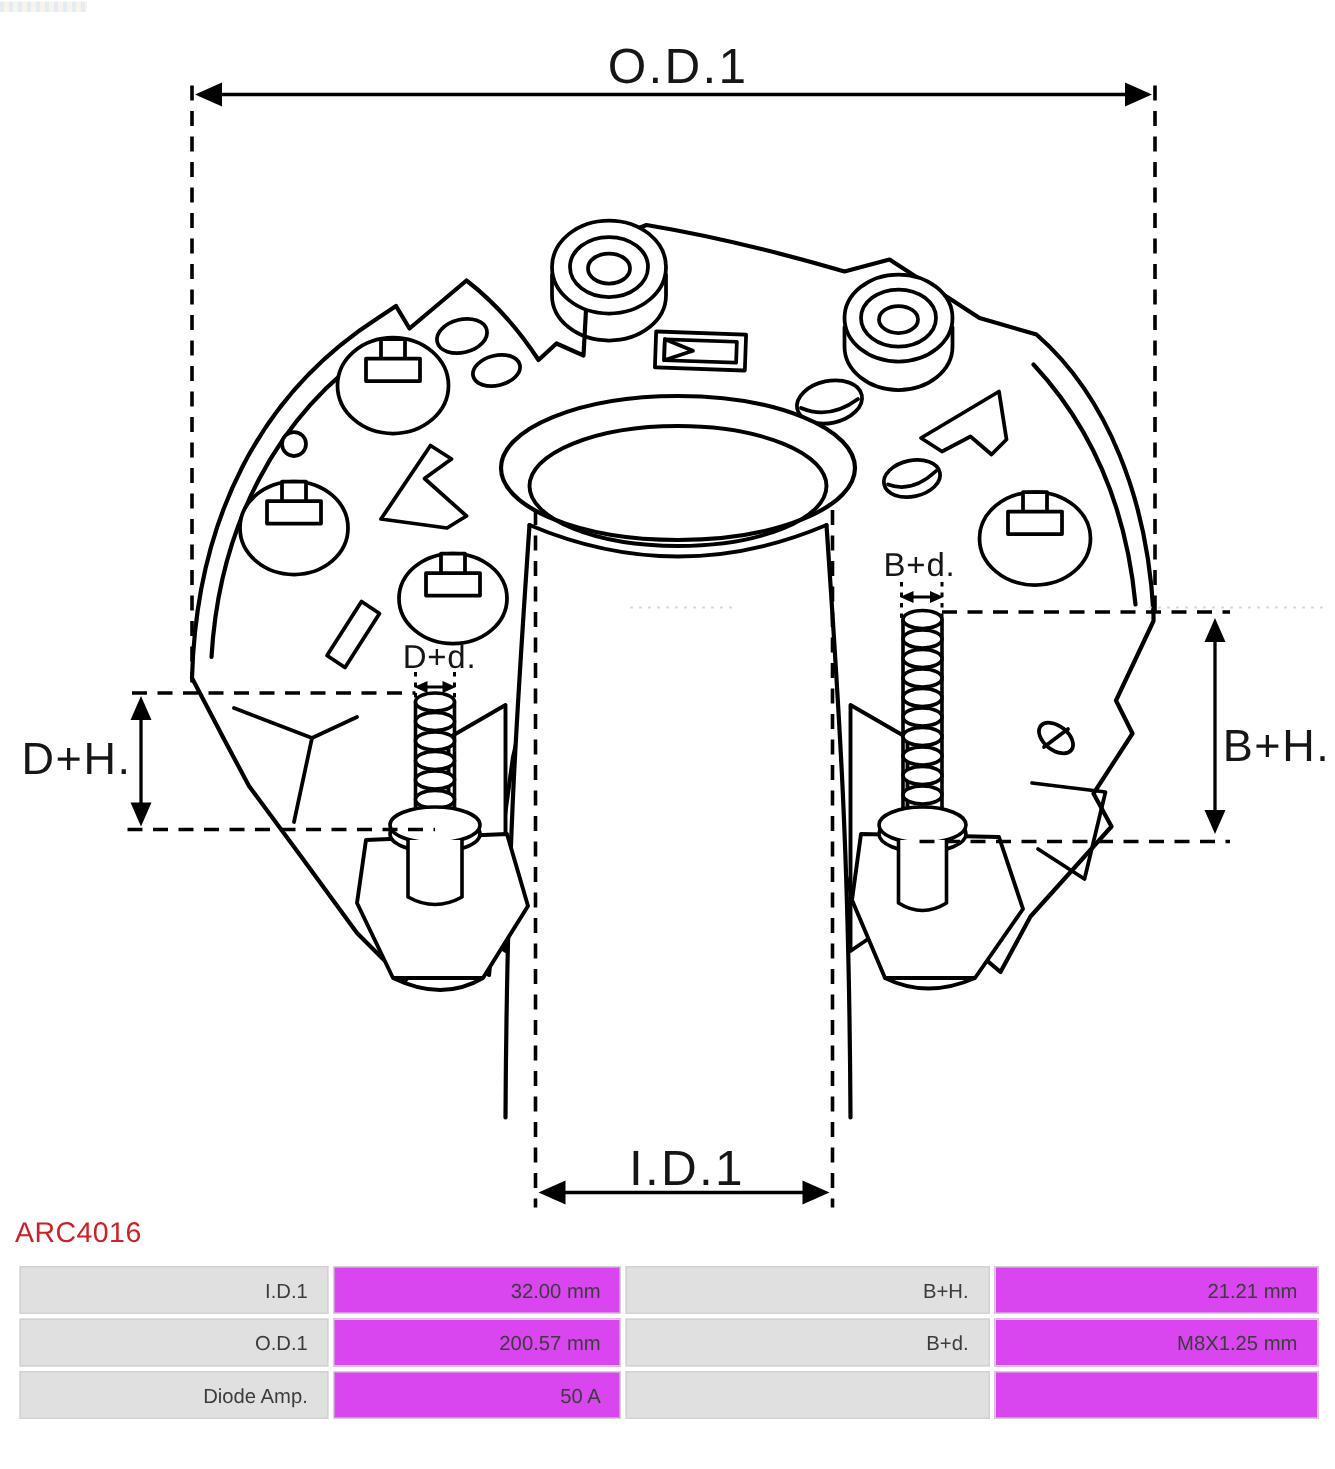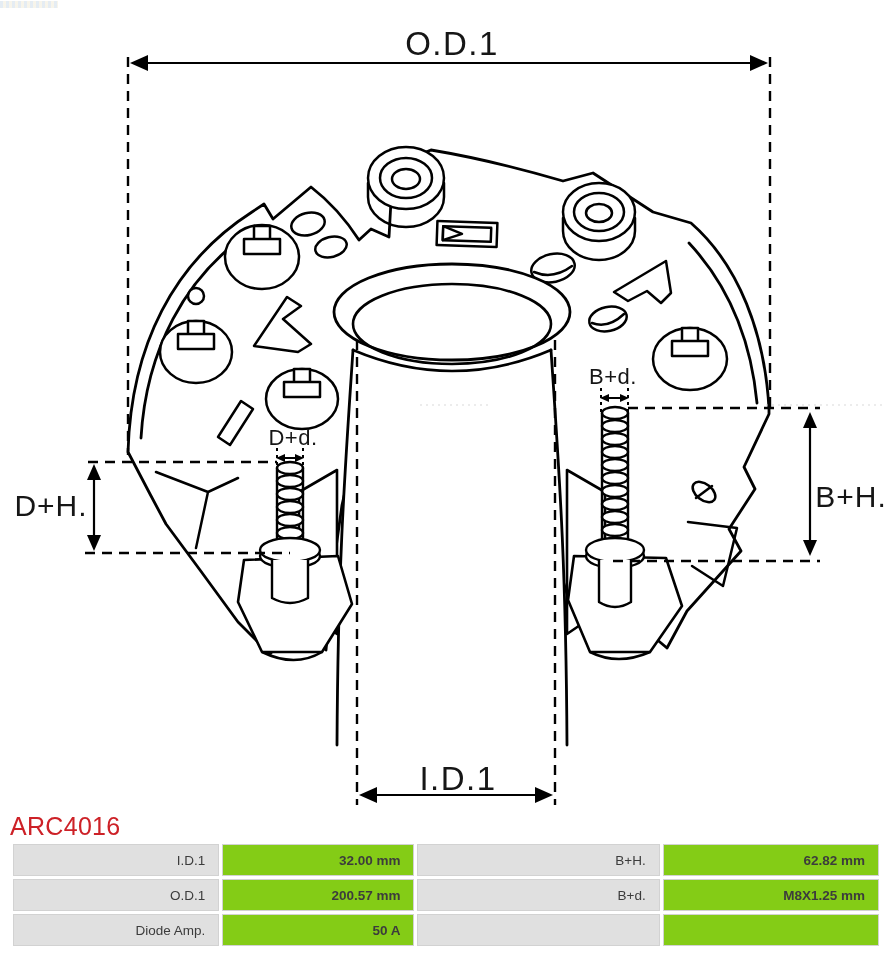--- a/index.html
+++ b/index.html
@@ -5,28 +5,28 @@
   html,body{margin:0;padding:0;background:#fff;}
   body{width:890px;height:979px;position:relative;overflow:hidden;
        font-family:"Liberation Sans",sans-serif;}
   .corner-art{position:absolute;left:0;top:1px;width:58px;height:7px;opacity:.7;
        background:repeating-linear-gradient(90deg,#d9e4ee 0 3px,#f4f0e2 3px 6px);}
   #drawing{position:absolute;left:0;top:0;}
   .dim-label{fill:#161616;font-family:"Liberation Sans",sans-serif;font-weight:400;}
   .dim-big{font-size:33px;letter-spacing:1.5px;}
   .dim-mid{font-size:30px;letter-spacing:1px;}
   .dim-small{font-size:22px;letter-spacing:.5px;}
-  .part-number{position:absolute;left:10px;top:812px;font-size:25px;font-weight:400;
+  .part-number{position:absolute;left:10px;top:812px;font-size:19px;font-weight:400;
        letter-spacing:.3px;color:#cd2127;}
   table.spec{position:absolute;left:10px;top:841px;width:872px;
        border-collapse:separate;border-spacing:3px;font-size:13.5px;color:#3c3c3c;}
   table.spec td{height:26px;padding:2px 13px;border:1px solid #d2d2d2;
        text-align:right;vertical-align:middle;white-space:nowrap;}
   td.lbl{background:#e0e0e0;}
-  td.val{background:#84cc16;font-weight:bold;}
+  td.val{background:#d946ef;}
   td.c1{width:178px}td.c2{width:164px}td.c3{width:214px}td.c4{width:188px}
 </style>
 </head>
 <body>
 
 <div class="corner-art"></div>
 
 <svg id="drawing" width="890" height="808" viewBox="0 0 890 808">
 
   <g fill="#ffffff" stroke="#000000" stroke-width="2.8" stroke-linejoin="round" stroke-linecap="round">
@@ -189,21 +189,21 @@
 </svg>
 
 <div class="part-number">ARC4016</div>
 
 <table class="spec">
   <tbody>
     <tr>
       <td class="lbl c1">I.D.1</td>
       <td class="val c2">32.00 mm</td>
       <td class="lbl c3">B+H.</td>
-      <td class="val c4">62.82 mm</td>
+      <td class="val c4">21.21 mm</td>
     </tr>
     <tr>
       <td class="lbl c1">O.D.1</td>
       <td class="val c2">200.57 mm</td>
       <td class="lbl c3">B+d.</td>
       <td class="val c4">M8X1.25 mm</td>
     </tr>
     <tr>
       <td class="lbl c1">Diode Amp.</td>
       <td class="val c2">50 A</td>

